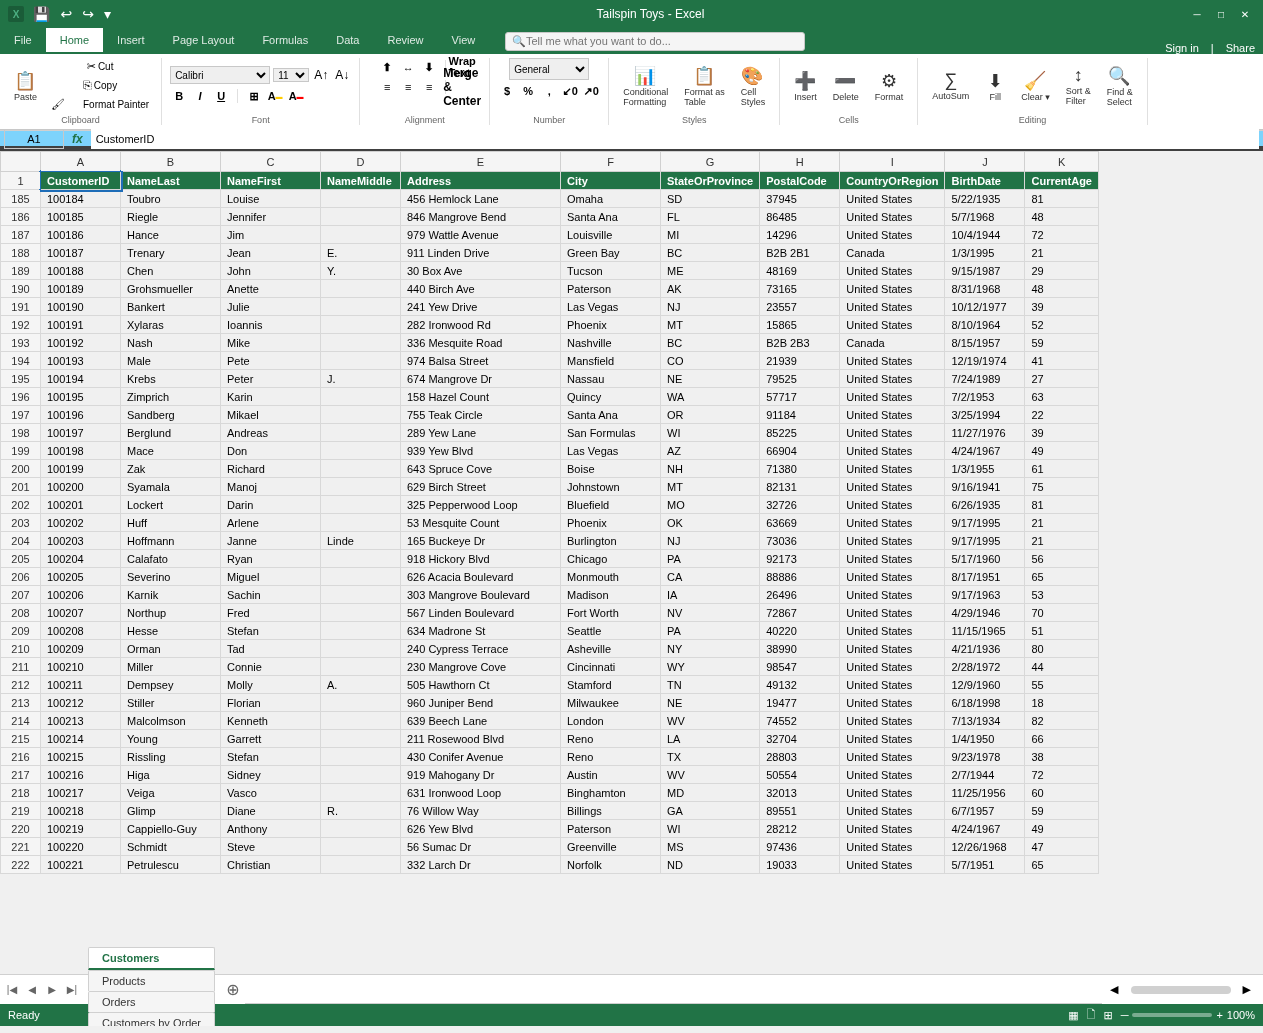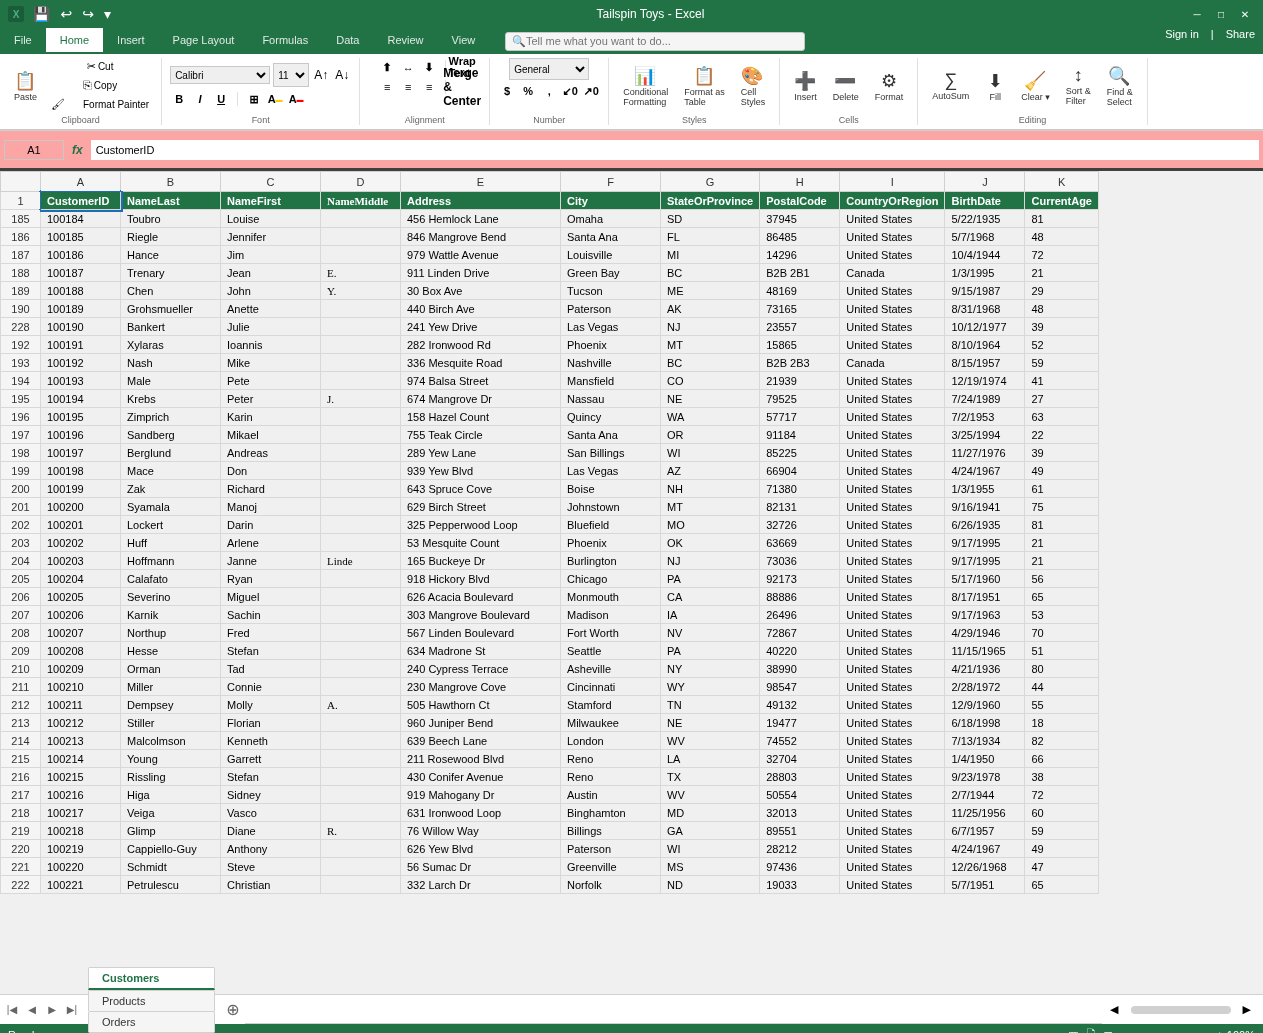--- a/index.html
+++ b/index.html
@@ -42,30 +42,30 @@
     .ribbon-group { display: flex; flex-direction: column; align-items: center; padding: 0 8px; border-right: 1px solid #e0e0e0; min-width: 60px; }
     .ribbon-group-label { font-size: 9px; color: #666; margin-top: 2px; }
     .ribbon-group-content { display: flex; align-items: center; gap: 4px; flex: 1; }
     .rb-btn { display: flex; flex-direction: column; align-items: center; justify-content: center; padding: 2px 6px; cursor: pointer; border-radius: 2px; font-size: 10px; color: #333; min-width: 32px; }
     .rb-btn .rb-icon { font-size: 18px; color: #217346; }
     .rb-btn .rb-label { font-size: 9px; color: #333; white-space: nowrap; }
     .rb-btn-small { display: flex; align-items: center; justify-content: center; padding: 2px 4px; cursor: pointer; border-radius: 2px; font-size: 11px; }
     .font-section { display: flex; flex-direction: column; gap: 3px; }
     .font-row { display: flex; align-items: center; gap: 3px; }
     .font-select { width: 100px; height: 18px; font-size: 10px; border: 1px solid #c8c8c8; }
-    .font-size-select { width: 36px; height: 24px; font-size: 10px; border: 1px solid #c8c8c8; }
+    .font-size-select { width: 36px; height: 14px; font-size: 10px; border: 1px solid #c8c8c8; }
     .format-btn { width: 18px; height: 18px; display: flex; align-items: center; justify-content: center; font-size: 11px; font-weight: bold; border: 1px solid transparent; cursor: pointer; border-radius: 2px; }
     .divider-v { width: 1px; background: #e0e0e0; margin: 2px 4px; align-self: stretch; }
     .number-select { width: 80px; height: 22px; font-size: 10px; border: 1px solid #c8c8c8; }
     .search-bar { display: flex; align-items: center; background: #f5f5f5; border: 1px solid #c8c8c8; border-radius: 3px; padding: 2px 6px; flex: 1; max-width: 300px; margin: 0 8px; }
     .search-bar input { border: none; background: transparent; font-size: 11px; outline: none; flex: 1; }
-    .signin-area { display: flex; align-items: flex-start; gap: 8px; font-size: 11px; color: #333; padding: 0 8px; }
+    .signin-area { display: flex; align-items: flex-end; gap: 8px; font-size: 11px; color: #333; padding: 0 8px; }
 
     
-    .formula-bar { display: flex; align-items: center; height: 40px; background: #fca5a5; border-bottom: 3px solid #404040; padding: 0 4px; gap: 4px; }
+    .formula-bar { display: flex; align-items: center; height: 20px; background: #7dd3fc; border-bottom: 5px solid #404040; padding: 0 4px; gap: 4px; }
     .cell-ref-box { width: 60px; height: 20px; border: 1px solid #c8c8c8; font-size: 11px; text-align: center; display: flex; align-items: center; justify-content: center; }
     .fx-label { font-size: 12px; color: #217346; font-style: italic; padding: 0 4px; font-weight: bold; }
     .formula-input { flex: 1; height: 20px; border: 1px solid transparent; font-size: 11px; padding: 0 4px; outline: none; }
 
     
     .spreadsheet-container { display: flex; flex-direction: column; height: calc(100vh - 210px); overflow: hidden; }
     .sheet-area { display: flex; flex: 1; overflow: hidden; }
     .table-wrapper { overflow: auto; flex: 1; }
     .data-table { border-collapse: collapse; font-size: 11px; white-space: nowrap; }
     .data-table th {
@@ -101,21 +101,21 @@
       font-weight: normal;
       position: sticky;
       left: 0;
       z-index: 5;
       width: 40px;
       min-width: 40px;
     }
     .data-table td.col-a { min-width: 80px; }
     .data-table td.col-b { min-width: 100px; }
     .data-table td.col-c { min-width: 100px; }
-    .data-table td.col-d { min-width: 80px; font-family: Liberation Serif, serif; }
+    .data-table td.col-d { min-width: 80px; }
     .data-table td.col-e { min-width: 160px; }
     .data-table td.col-f { min-width: 100px; }
     .data-table td.col-g { min-width: 90px; }
     .data-table td.col-h { min-width: 80px; }
     .data-table td.col-i { min-width: 100px; }
     .data-table td.col-j { min-width: 80px; }
     .data-table td.col-k { min-width: 60px; }
     .header-row td { background: #217346 !important; color: white !important; font-weight: bold; }
     .header-row td.row-num { background: #f5f5f5 !important; color: #333 !important; font-weight: normal; }
     .selected-cell { background: #cce5ff !important; outline: 2px solid #1e6db8; }
@@ -455,21 +455,21 @@
       <td class="col-d"></td>
       <td class="col-e">440 Birch Ave</td>
       <td class="col-f">Paterson</td>
       <td class="col-g">AK</td>
       <td class="col-h">73165</td>
       <td class="col-i">United States</td>
       <td class="col-j">8/31/1968</td>
       <td class="col-k">48</td>
     </tr>
             <tr>
-      <td class="row-num">228</td>
+      <td class="row-num">191</td>
       <td class="col-a">100190</td>
       <td class="col-b">Bankert</td>
       <td class="col-c">Julie</td>
       <td class="col-d"></td>
       <td class="col-e">241 Yew Drive</td>
       <td class="col-f">Las Vegas</td>
       <td class="col-g">NJ</td>
       <td class="col-h">23557</td>
       <td class="col-i">United States</td>
       <td class="col-j">10/12/1977</td>
@@ -559,21 +559,21 @@
       <td class="col-j">3/25/1994</td>
       <td class="col-k">22</td>
     </tr>
             <tr>
       <td class="row-num">198</td>
       <td class="col-a">100197</td>
       <td class="col-b">Berglund</td>
       <td class="col-c">Andreas</td>
       <td class="col-d"></td>
       <td class="col-e">289 Yew Lane</td>
-      <td class="col-f">San Billings</td>
+      <td class="col-f">San Formulas</td>
       <td class="col-g">WI</td>
       <td class="col-h">85225</td>
       <td class="col-i">United States</td>
       <td class="col-j">11/27/1976</td>
       <td class="col-k">39</td>
     </tr>
             <tr>
       <td class="row-num">199</td>
       <td class="col-a">100198</td>
       <td class="col-b">Mace</td>

